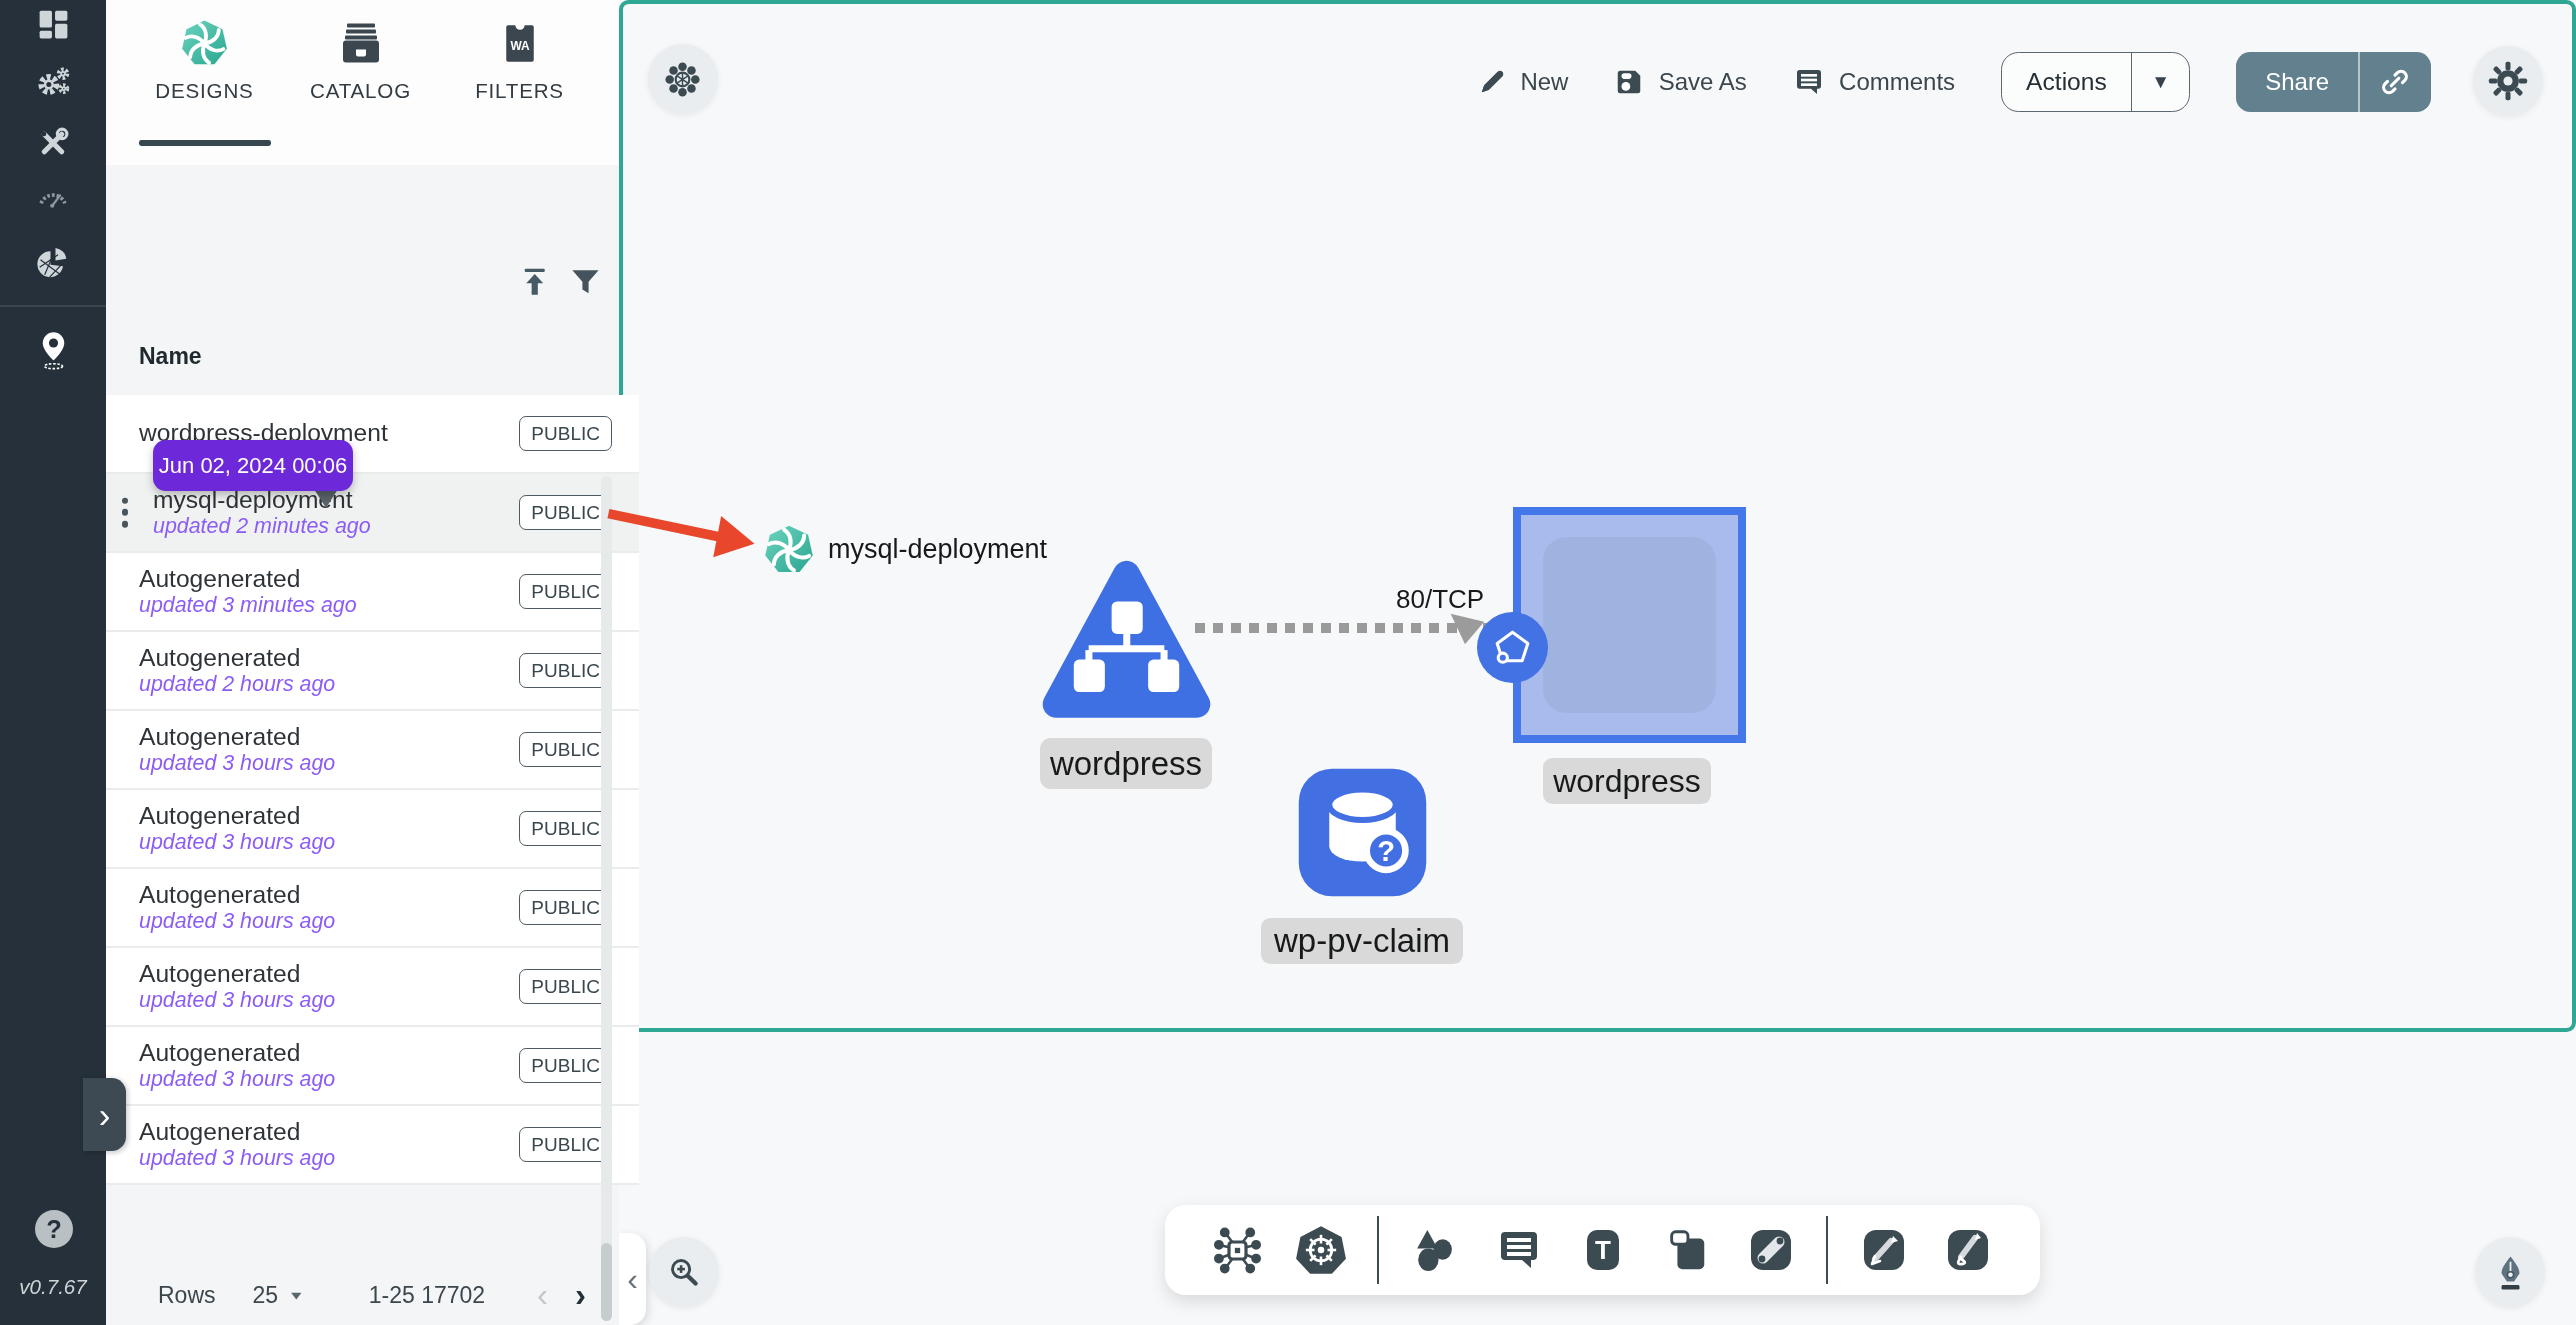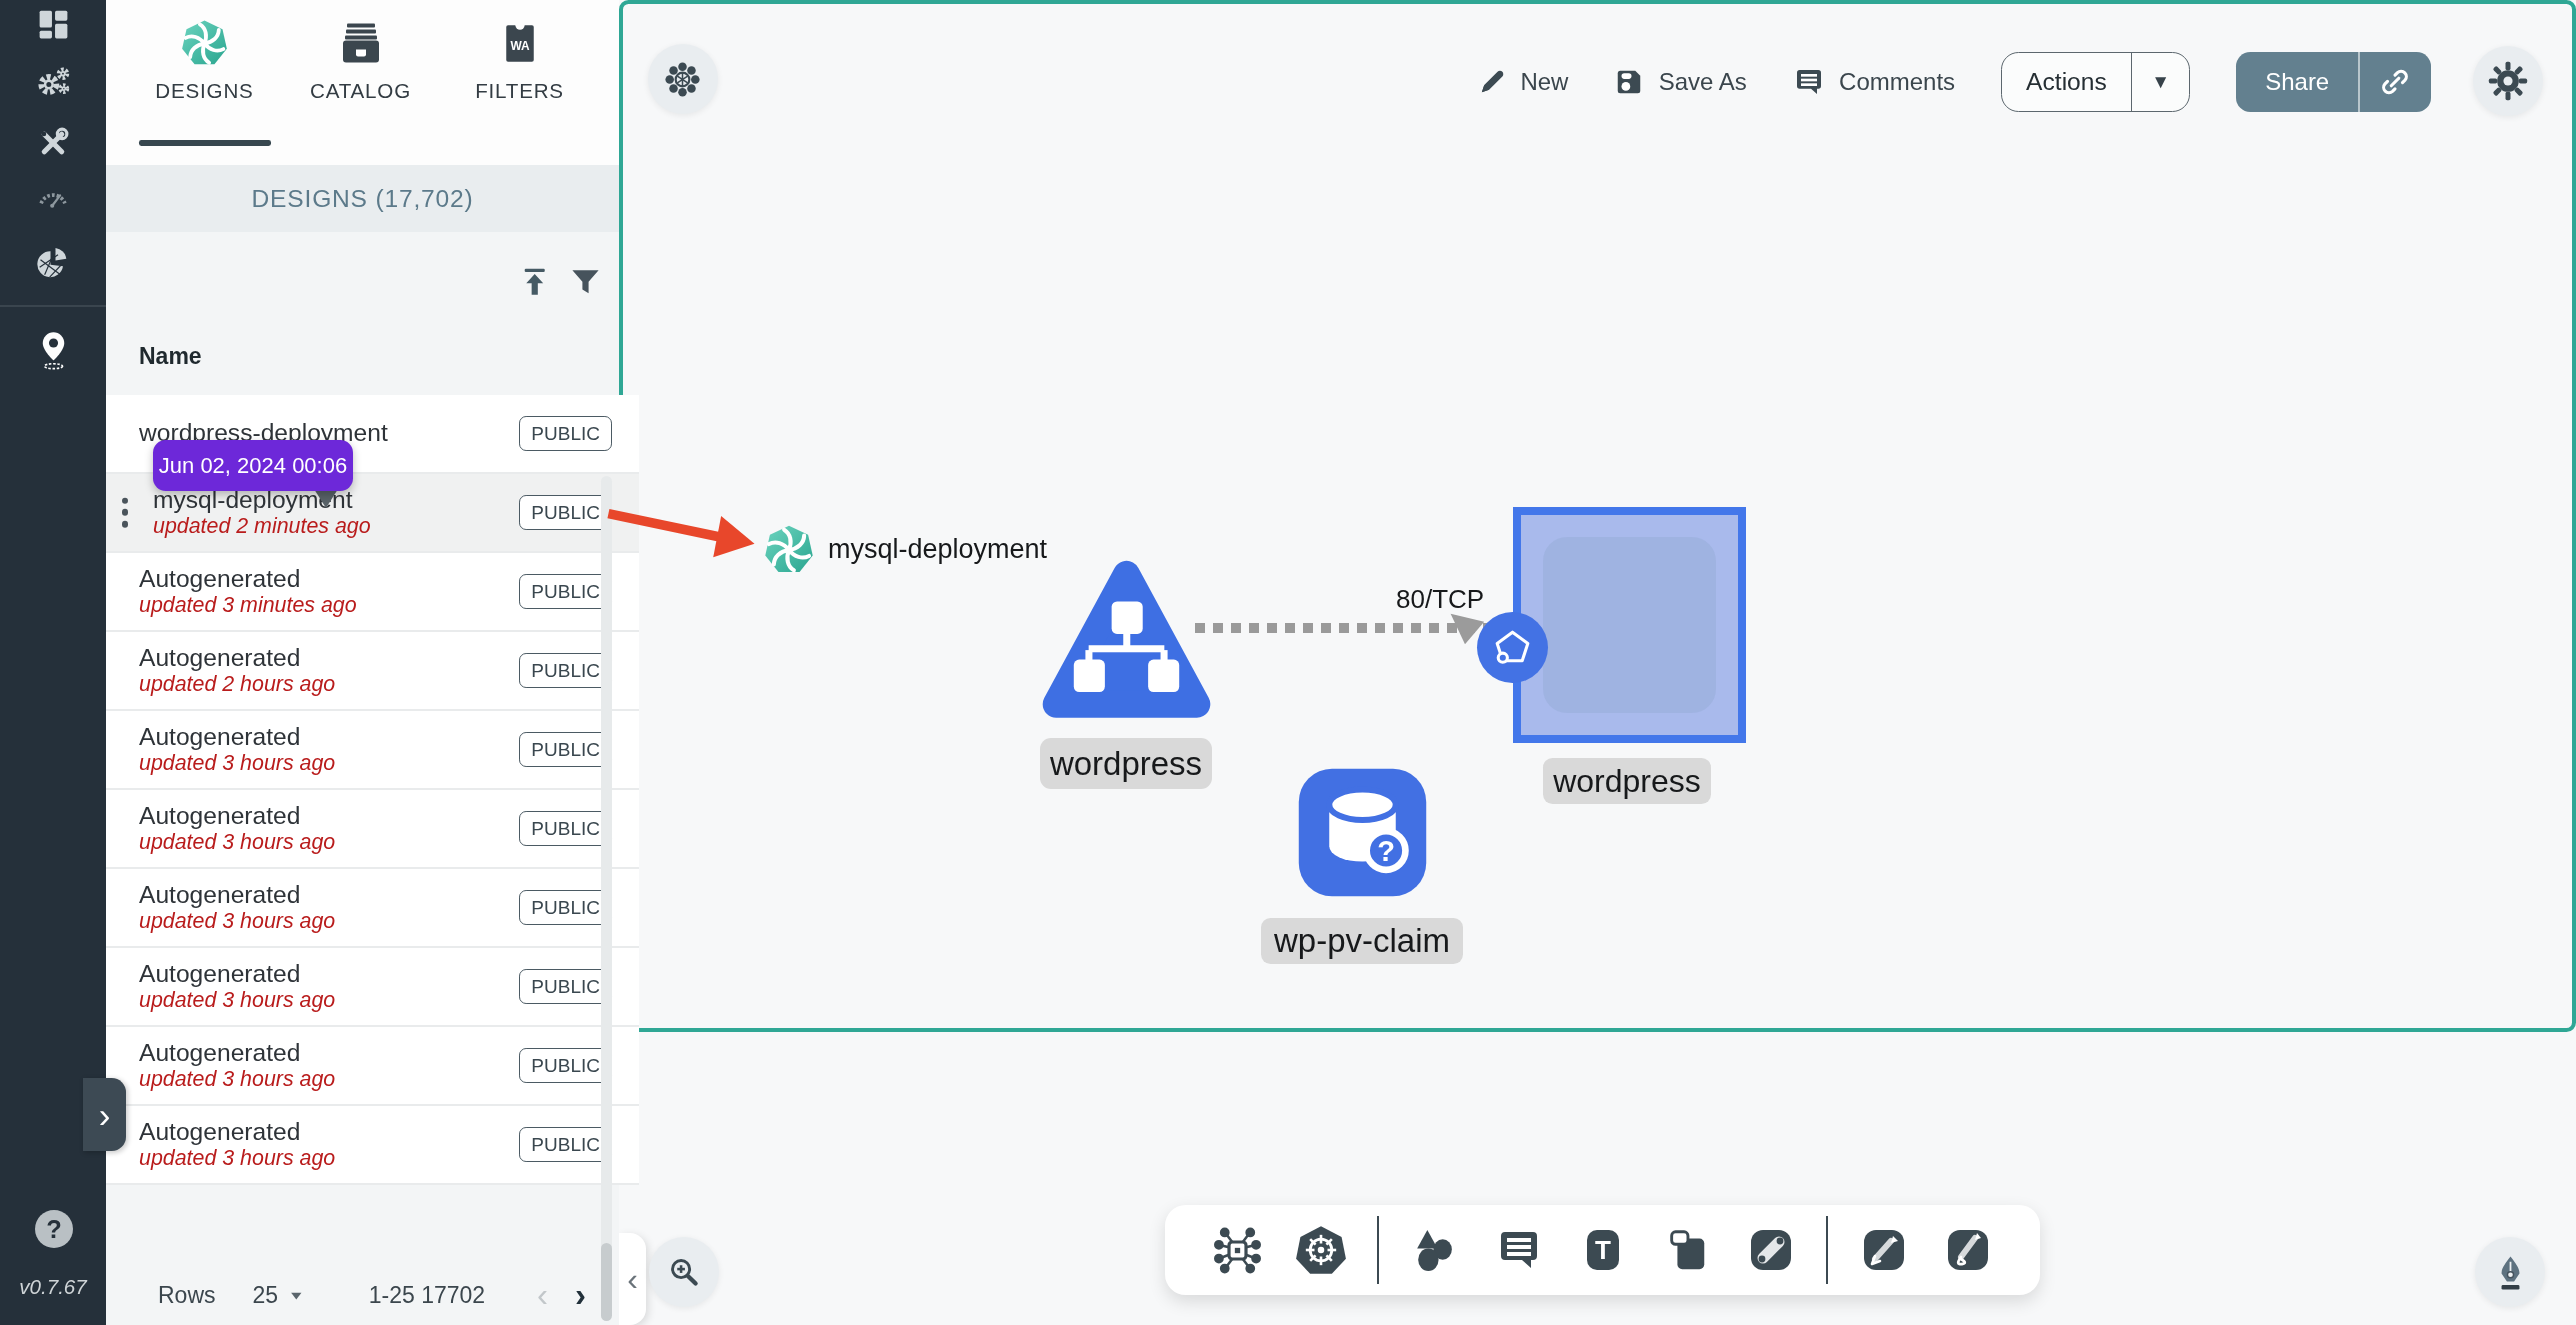--- a/index.html
+++ b/index.html
@@ -66,21 +66,21 @@
               display:flex;align-items:center;padding:0 14.3px;}
   #search-box input{border:none;outline:none;flex:1;font-size:24px;color:#444;background:transparent;}
   #search-box input::placeholder{color:#a7abae;}
   .panel-tool{position:absolute;top:264px;cursor:pointer;}
   #col-name{position:absolute;left:33px;top:343px;font-size:23px;font-weight:bold;color:#1f292e;}
   #rows{position:absolute;left:0;top:395px;width:533px;}
   .row{position:relative;height:79px;background:#fff;border-bottom:2.4px solid #e9ebec;display:flex;align-items:center;
        justify-content:space-between;padding:0 27px 0 33px;cursor:pointer;}
   .row.hl{background:#f0f1f1;padding-left:47px;}
   .row-name{font-size:24.6px;color:#2e3338;line-height:1.15;}
-  .row-updated{font-size:21.4px;font-style:italic;color:#b91c1c;line-height:1.2;}
+  .row-updated{font-size:21.4px;font-style:italic;color:#8b5cf6;line-height:1.2;}
   .badge{border:1.6px solid #4b5a63;border-radius:7.1px;padding:5.6px 11px;font-size:19px;color:#3a474f;background:#fff;flex:none;}
   .kebab{position:absolute;left:16px;top:50%;transform:translateY(-50%);display:flex;flex-direction:column;gap:5.6px;cursor:pointer;}
   .kebab i{width:6.4px;height:6.4px;border-radius:50%;background:#4a545b;}
   #tooltip{position:absolute;left:47px;top:440px;width:200px;height:51px;background:#6d28d9;border-radius:12.7px;color:#fff;
            font-size:22px;display:flex;align-items:center;justify-content:center;z-index:40;box-shadow:0 3.2px 8px rgba(0,0,0,0.25);}
   #tooltip-arrow{position:absolute;left:208px;top:489px;width:0;height:0;border-left:12.7px solid transparent;border-right:12.7px solid transparent;
                  border-top:19px solid #596369;z-index:39;}
   #scroll-track{position:absolute;left:495px;top:476px;width:11px;height:844px;background:#e7eaeb;border-radius:5.6px;}
   #scroll-thumb{position:absolute;left:495px;top:1243px;width:11px;height:78px;background:#c7ccce;border-radius:5.6px;cursor:pointer;}
   #pagination{position:absolute;left:0;top:1267px;width:513px;height:56px;display:flex;align-items:center;}
@@ -397,21 +397,20 @@
         <svg width="44" height="49" viewBox="0 0 48 48">
           <rect x="9" y="4" width="30" height="40" rx="2" fill="#3b464e"></rect>
           <circle cx="24" cy="4" r="5" fill="#fdfdfd"></circle>
           <text x="24" y="31" font-size="13" font-weight="bold" fill="#fff" text-anchor="middle" font-family="Liberation Sans, DejaVu Sans, sans-serif">WA</text>
         </svg>
         <span class="tab-label">FILTERS</span>
       </div>
       <div id="tab-underline"></div>
     </div>
 
-    <div id="panel-header">DESIGNS (17,702)</div>
 
     <div class="panel-tool" style="left:411px;">
       <svg width="37" height="37" viewBox="0 0 48 48">
         <rect x="10" y="6" width="26" height="4.5" rx="1.5" fill="#455a64"></rect>
         <polygon points="23,13 34,25 27,25 27,40 19,40 19,25 12,25" fill="#455a64"></polygon>
       </svg>
     </div>
     <div class="panel-tool" style="left:461px;">
       <svg width="37" height="37" viewBox="0 0 48 48">
         <polygon points="7,8 41,8 28,23 28,38 20,33 20,23" fill="#46535c"></polygon>

